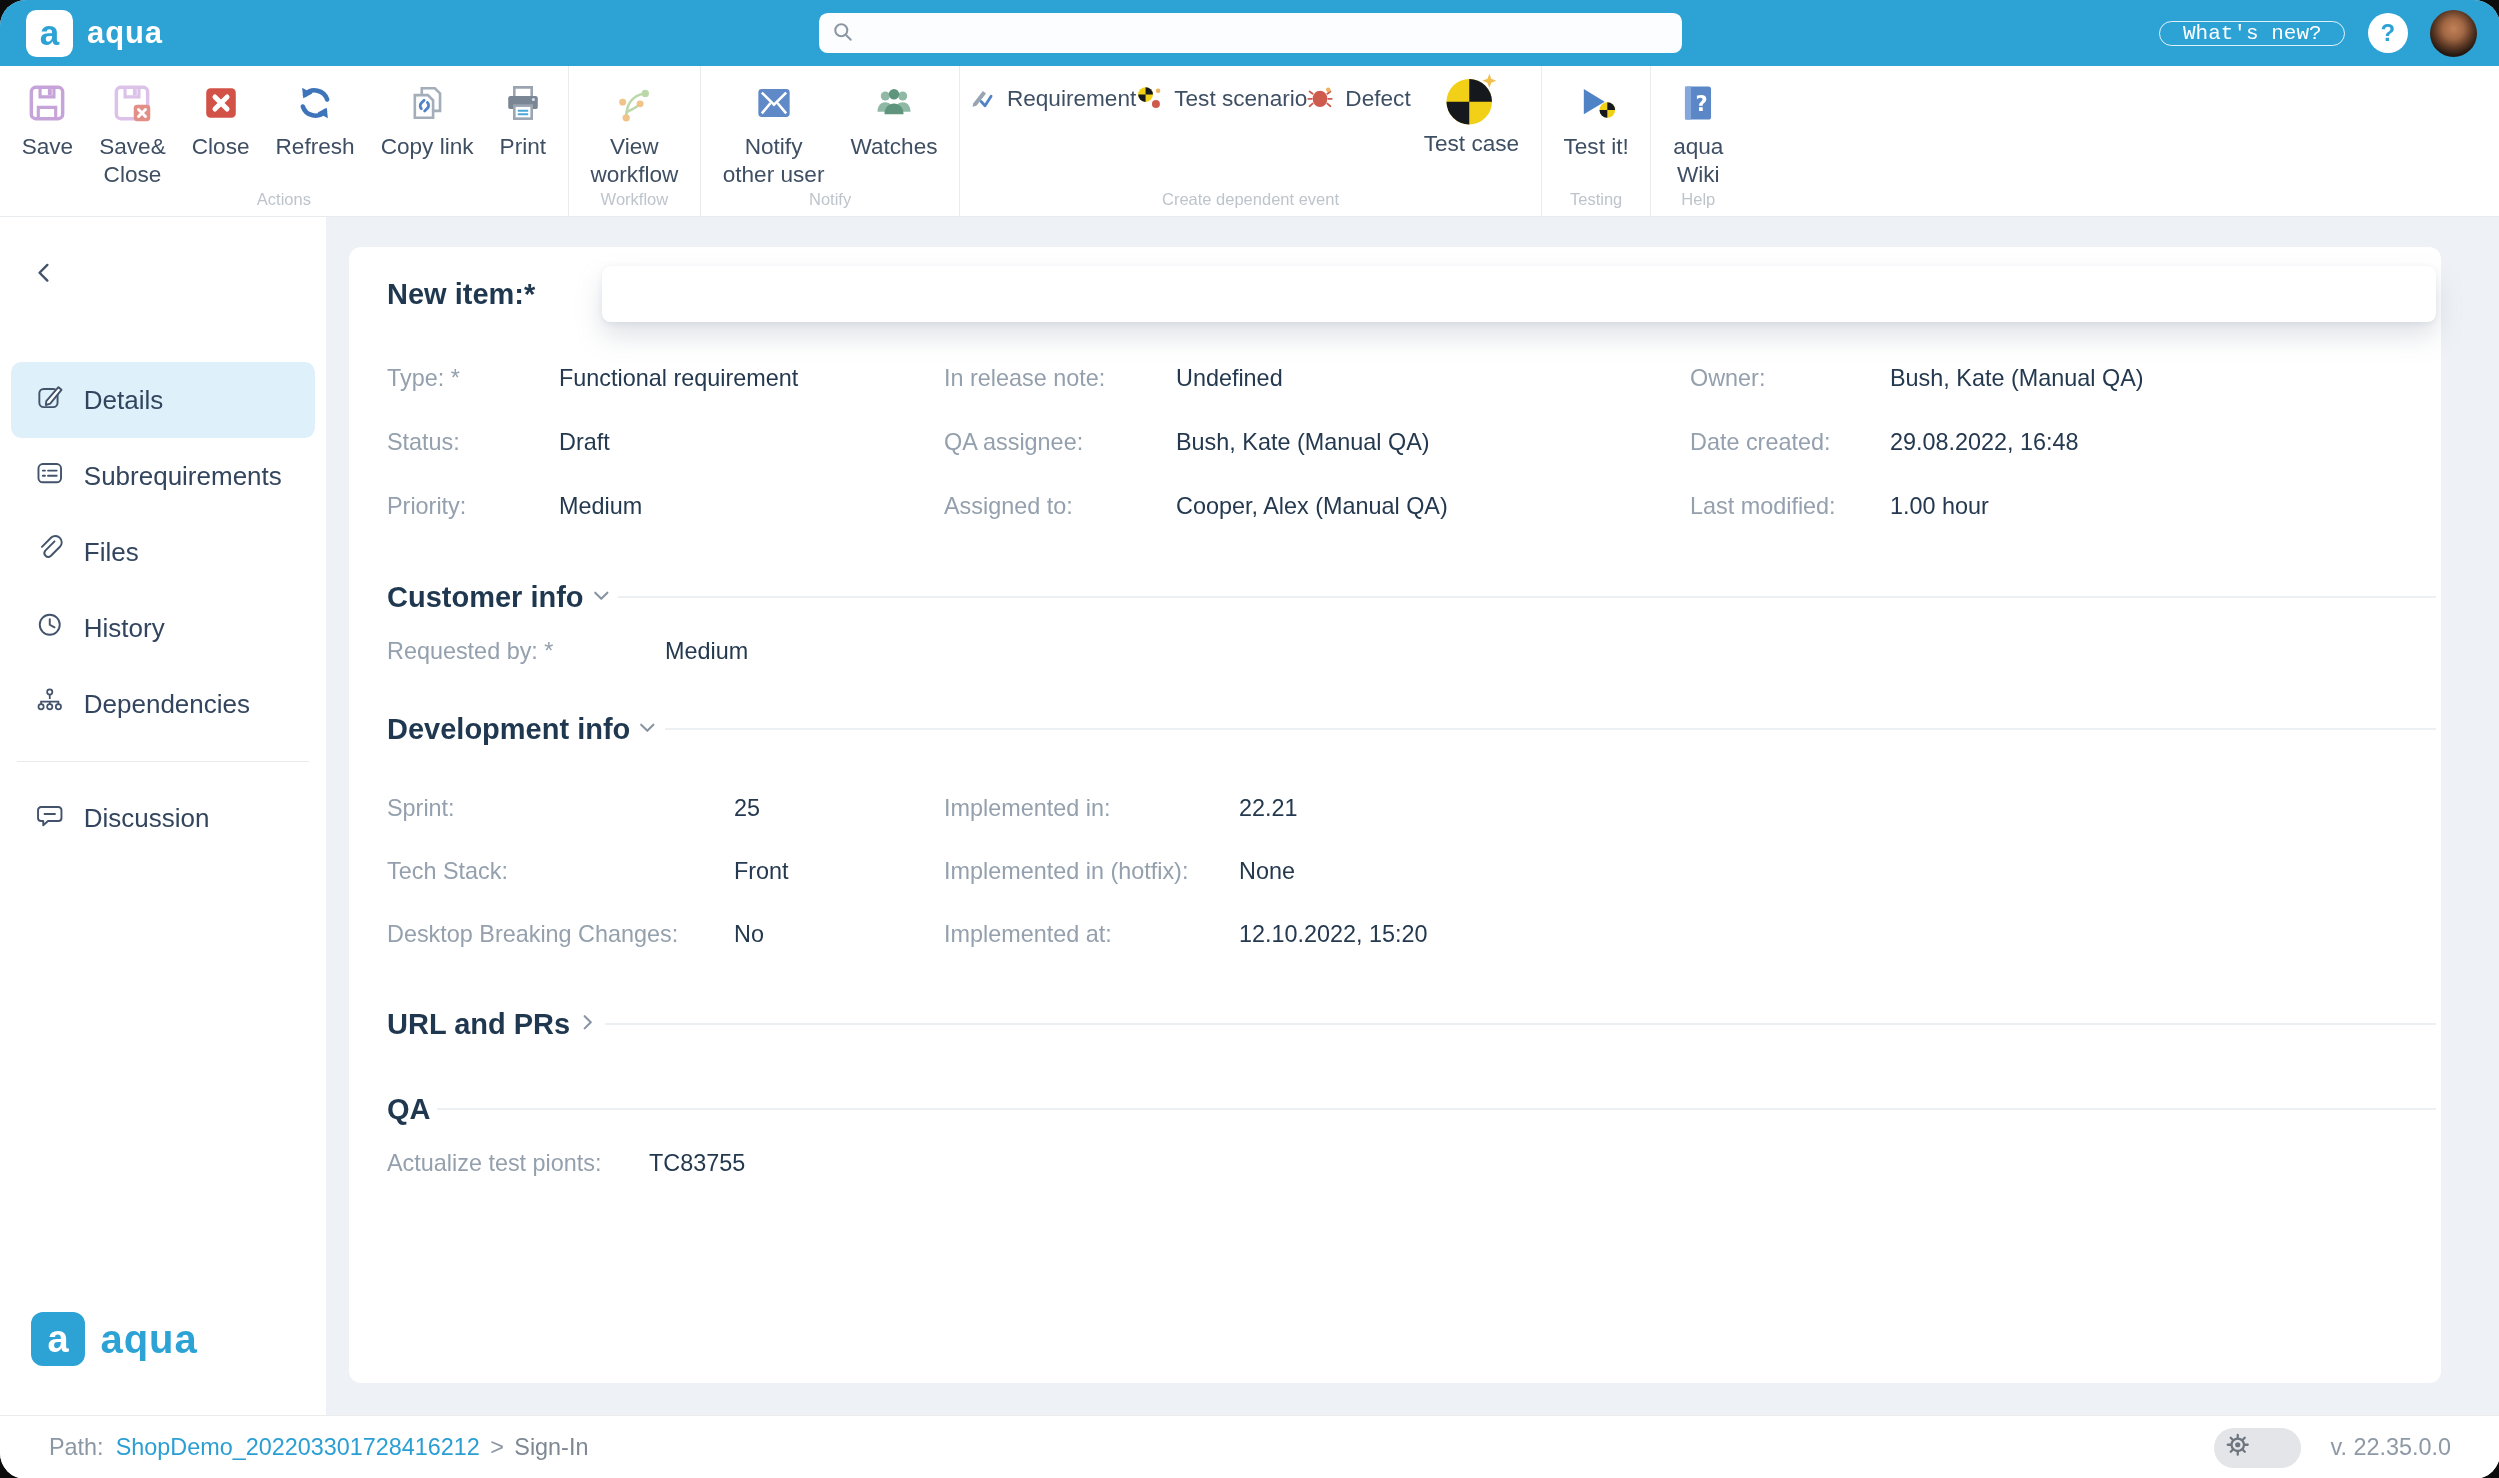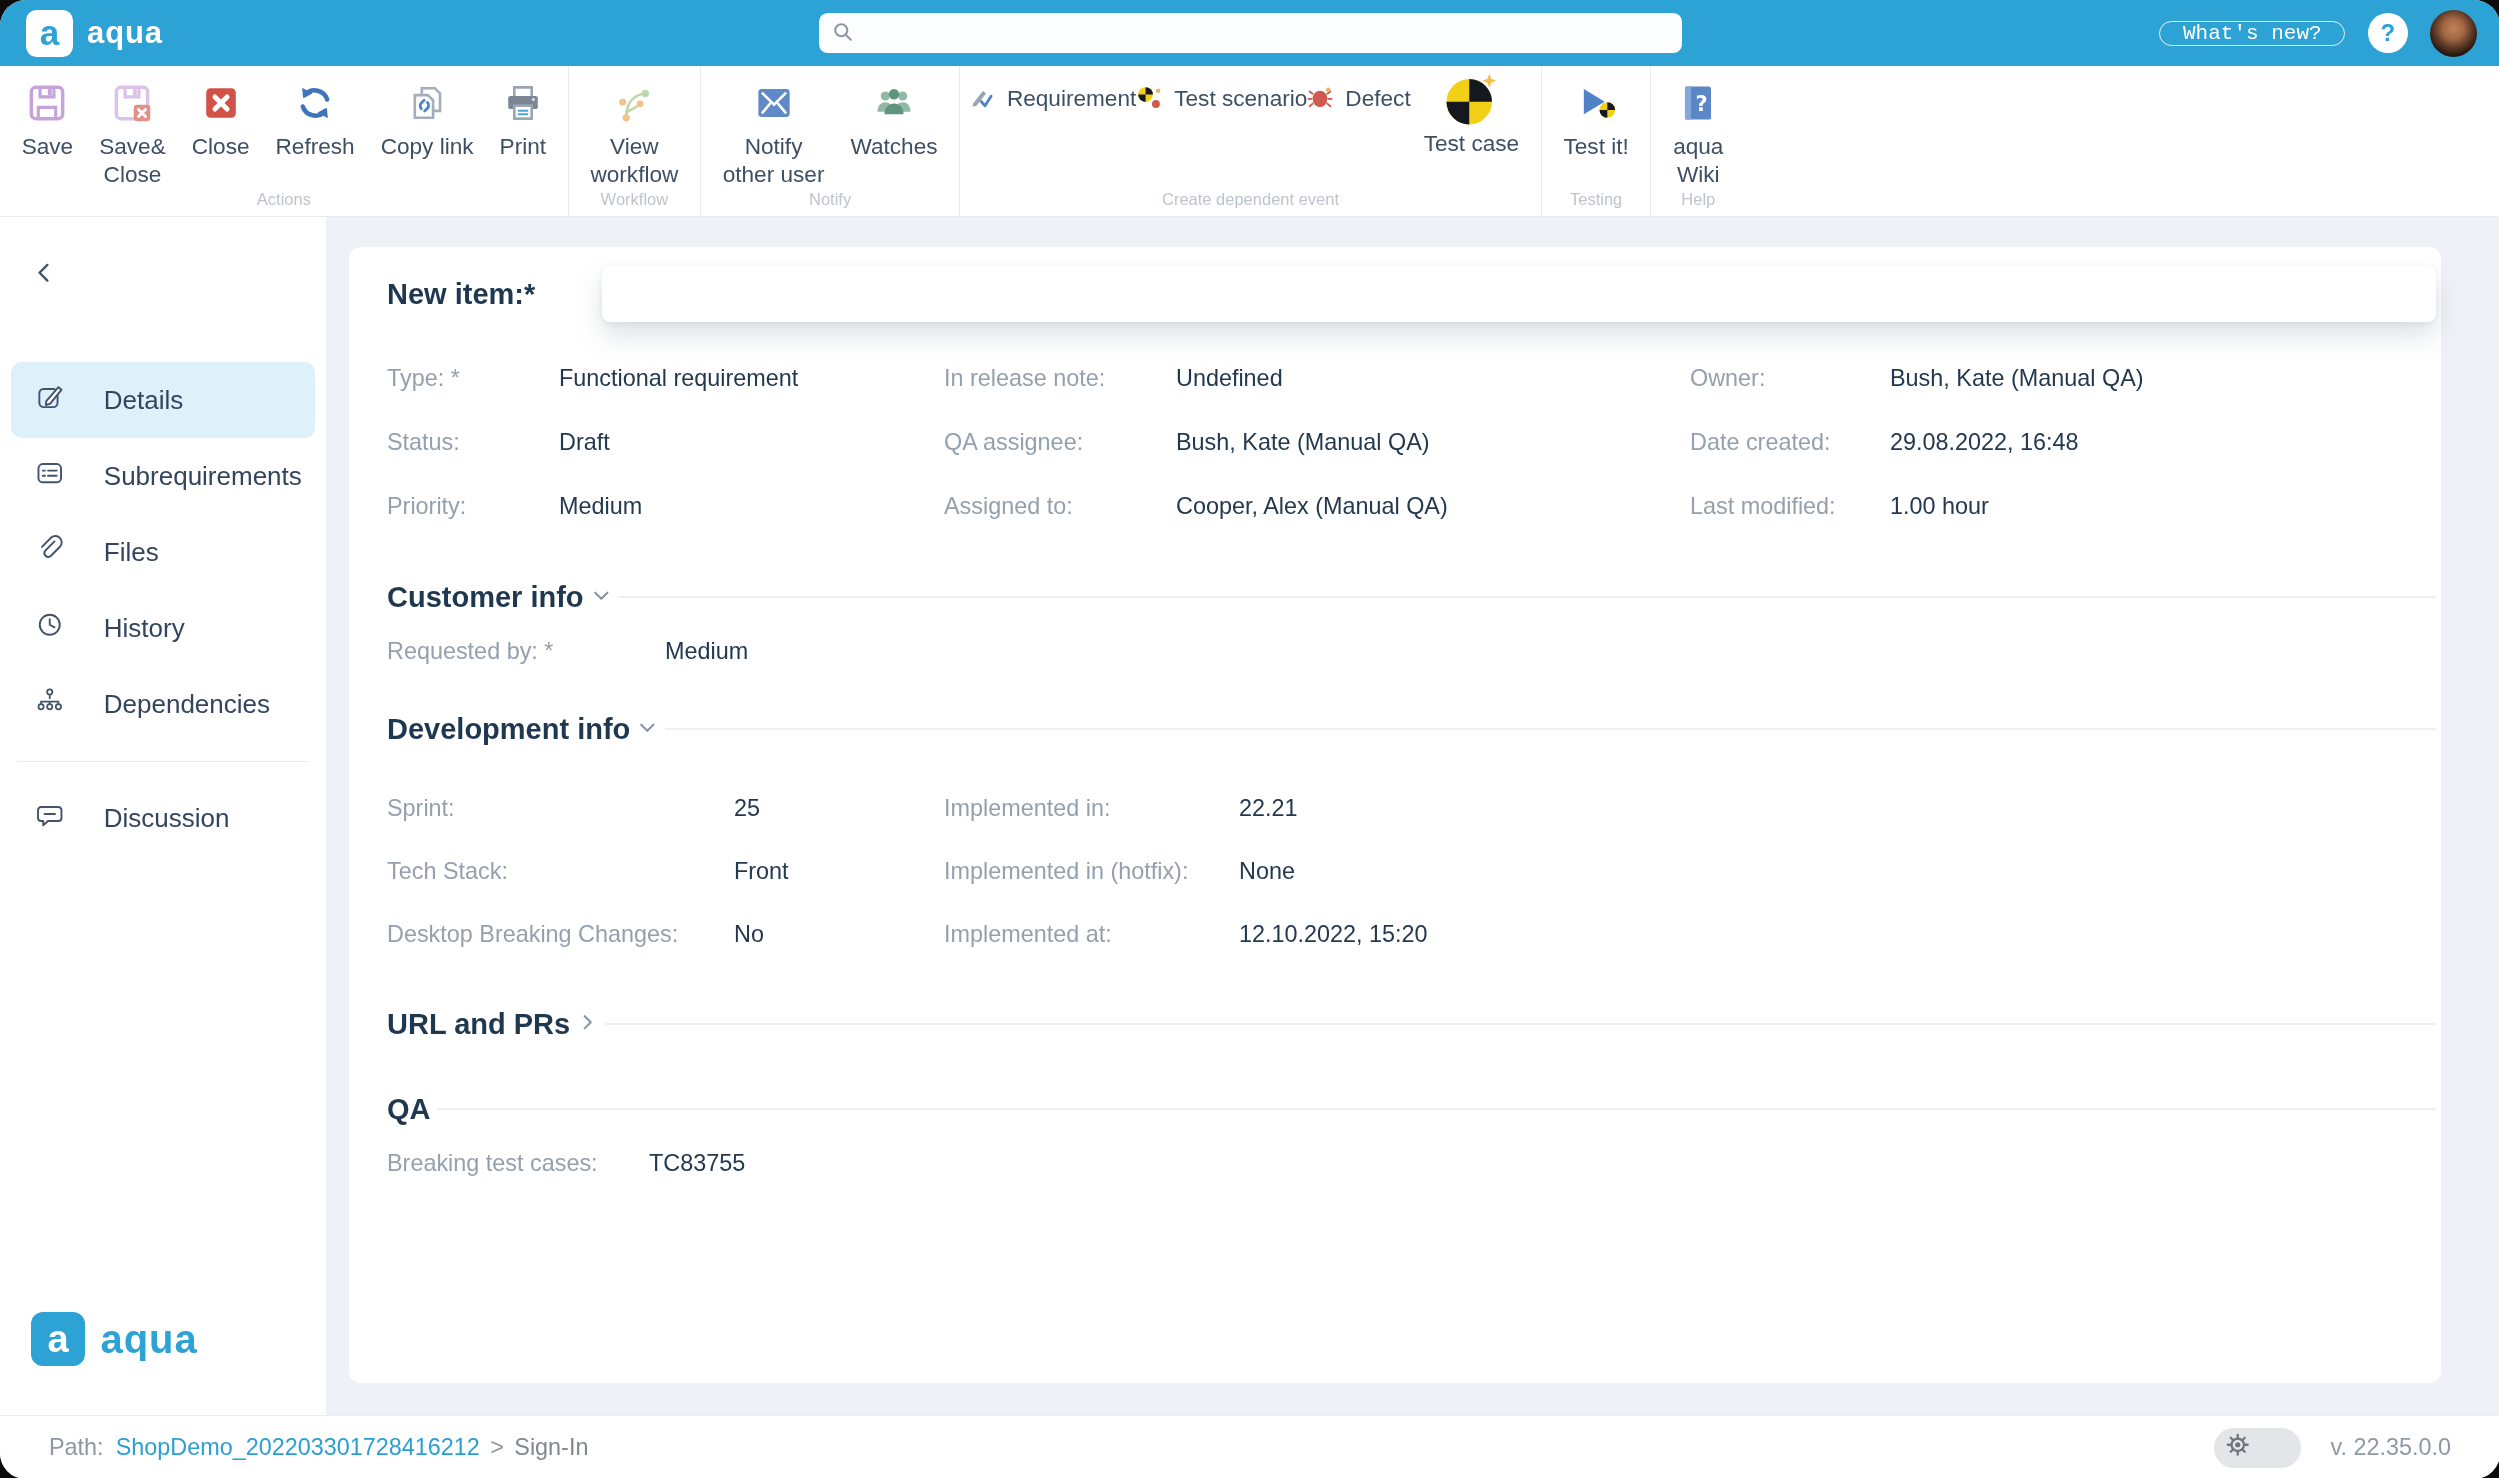--- a/index.html
+++ b/index.html
@@ -40,21 +40,21 @@
   .rstack{ display:flex; flex-direction:row; padding-top:3.5px; }
   .rsmall{ display:flex; align-items:center; gap:12px; height:35px; background:none; border:none;
            font-family:inherit; cursor:pointer; }
   .rsmall .rlabel{ text-align:left; }
 
   
   .sidebar{ position:absolute; top:217px; left:0; width:326px; bottom:64px; background:#fff; }
   .collapse-btn{ position:absolute; top:38px; left:26px; width:38px; height:38px; display:flex;
                  align-items:center; justify-content:center; cursor:pointer; }
   .side-nav{ position:absolute; top:145px; left:0; right:0; }
-  .side-item{ height:76px; display:flex; align-items:center; gap:39px; padding-left:24px;
+  .side-item{ height:76px; display:flex; align-items:center; gap:19px; padding-left:24px;
               margin:0 11.3px; border-radius:10.4px; font-size:26px; color:#33455e; cursor:pointer; }
   .side-item.active{ background:#def0f9; }
   .side-divider{ height:0.9px; background:#e8ebee; margin:19px 17.4px; }
   .side-logo{ position:absolute; left:31px; bottom:49px; display:flex; align-items:center; gap:15.6px; }
   .side-logo-sq{ width:54px; height:54px; background:#2da2d5; border-radius:12px; display:flex;
                  align-items:center; justify-content:center; color:#fff; font-weight:bold; font-size:38px; }
   .side-logo-text{ color:#2da2d5; font-size:40px; font-weight:600; letter-spacing:0.9px; }
 
   
   .card{ position:absolute; left:349px; top:247px; width:2092px; height:1136px; background:#fff;
@@ -522,21 +522,21 @@
       </span>
       <span class="sec-line"></span>
     </div>
 
     <div class="sec mt38">
       <span class="sec-title">QA</span>
       <span class="sec-line"></span>
     </div>
 
     <div class="frow-lone">
-      <span class="flabel q1">Breaking test cases:</span>
+      <span class="flabel q1">Actualize test pionts:</span>
       <span class="fvalue">TC83755</span>
     </div>
 
   </main>
 
   <footer class="footer">
     <span class="path-label">Path:</span>
     <span class="path-link">ShopDemo_202203301728416212</span>
     <span class="path-sep">&gt;</span>
     <span class="path-page">Sign-In</span>

